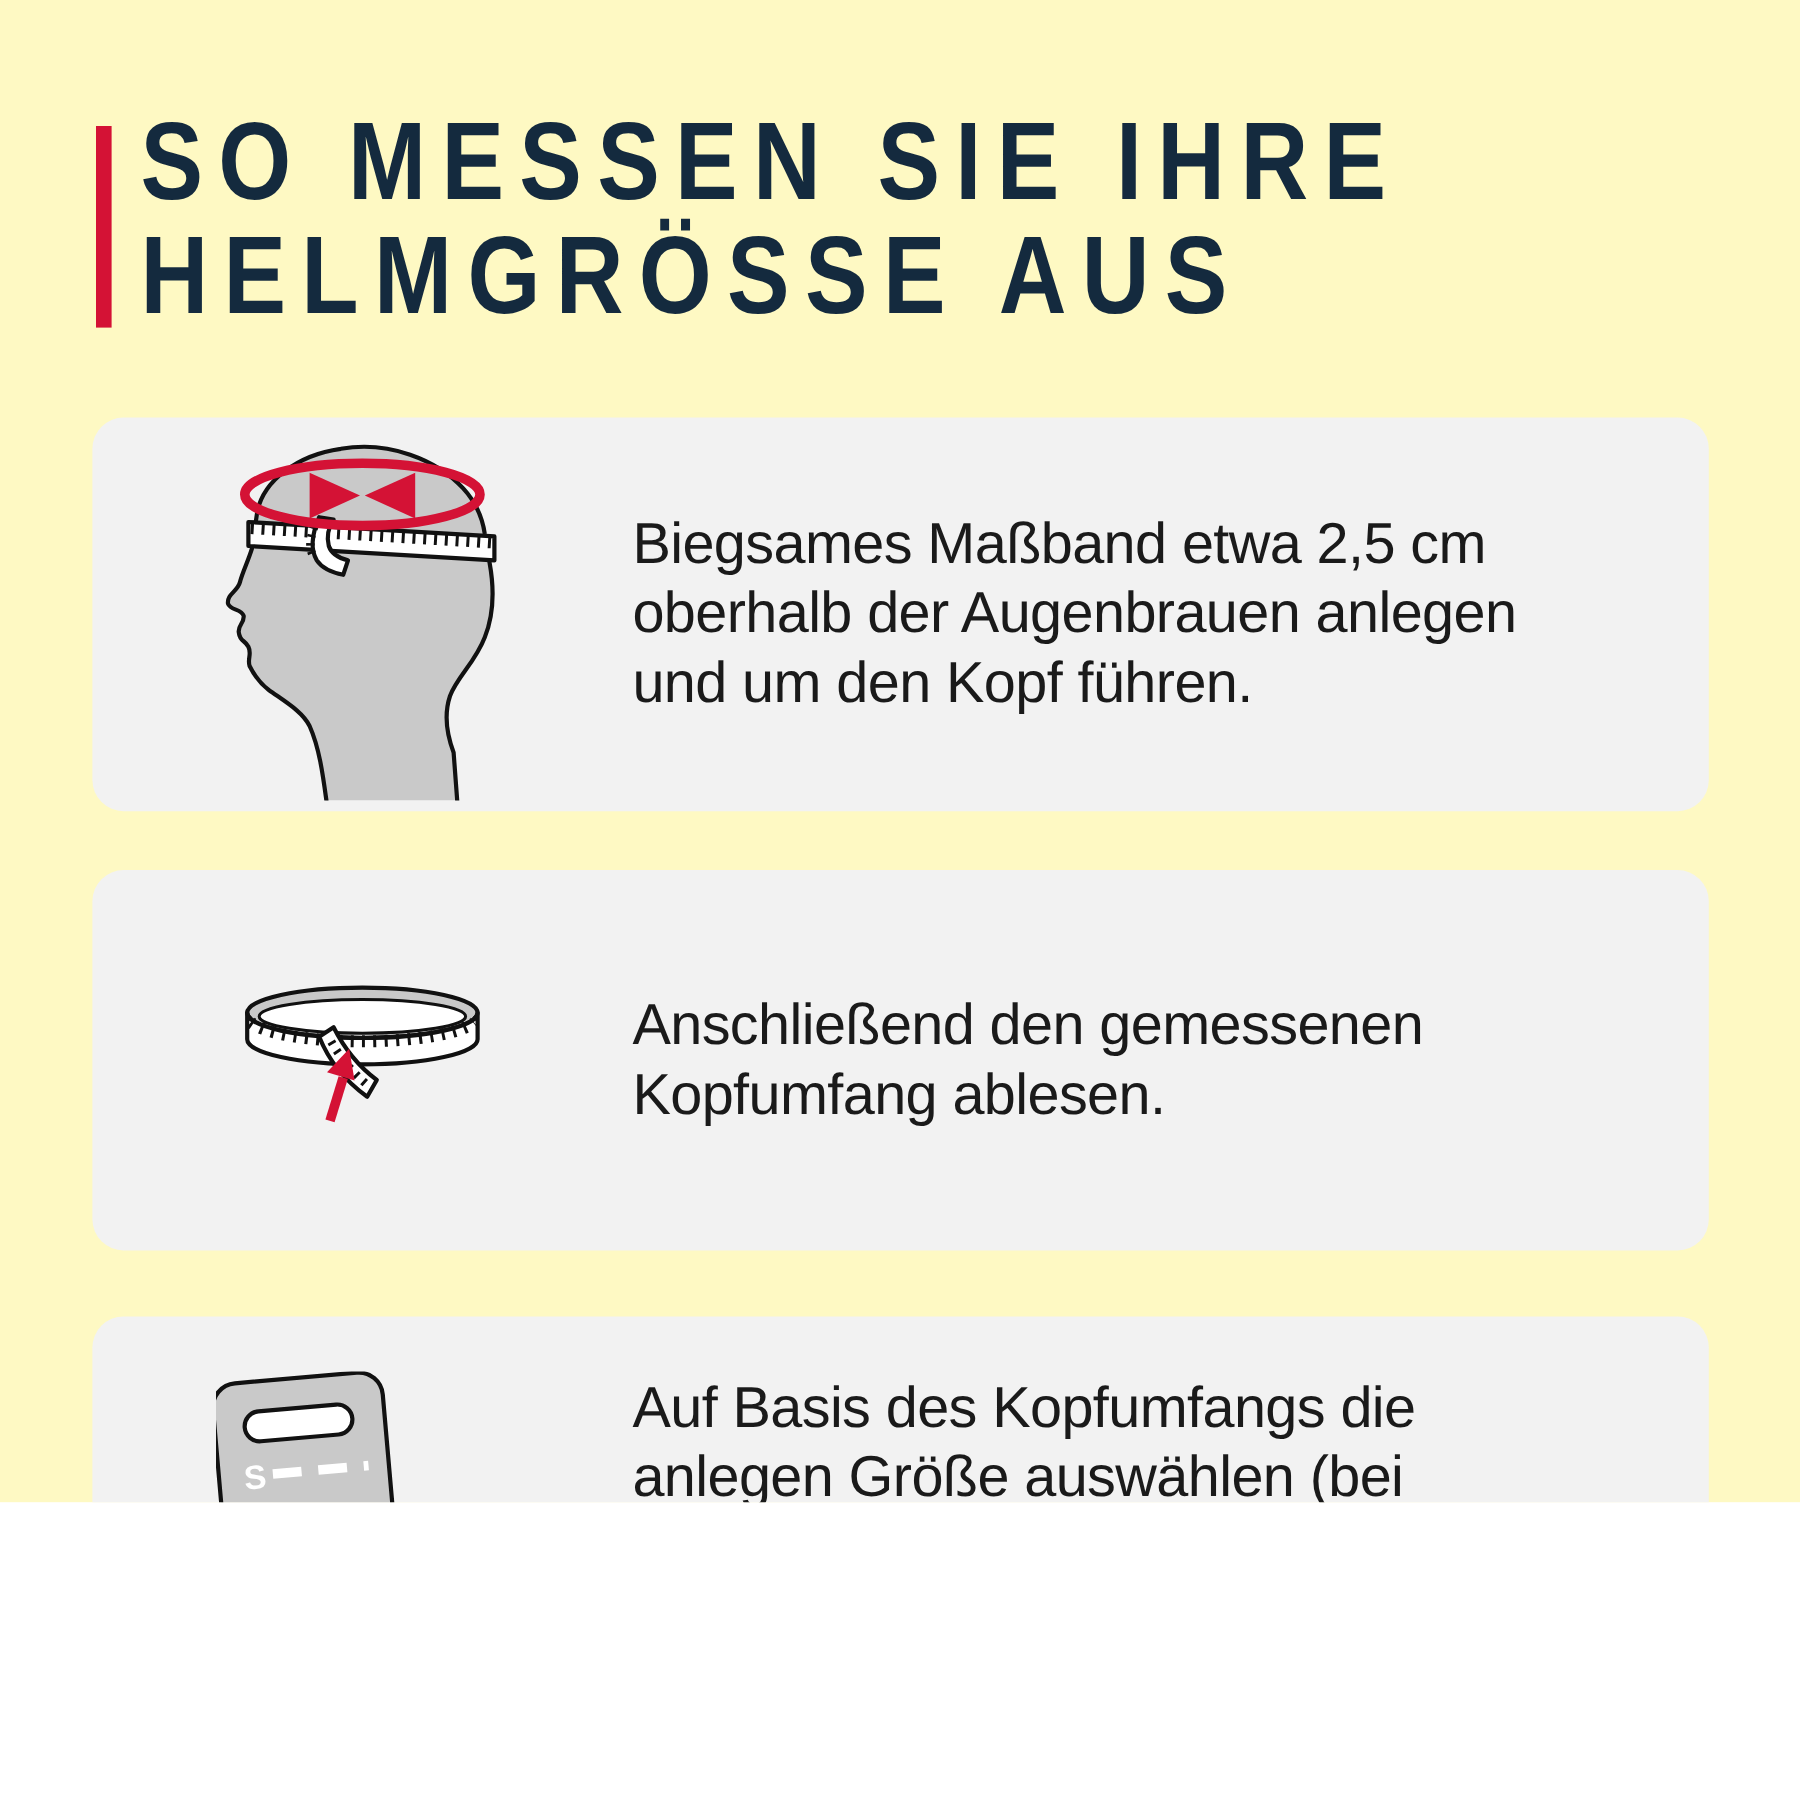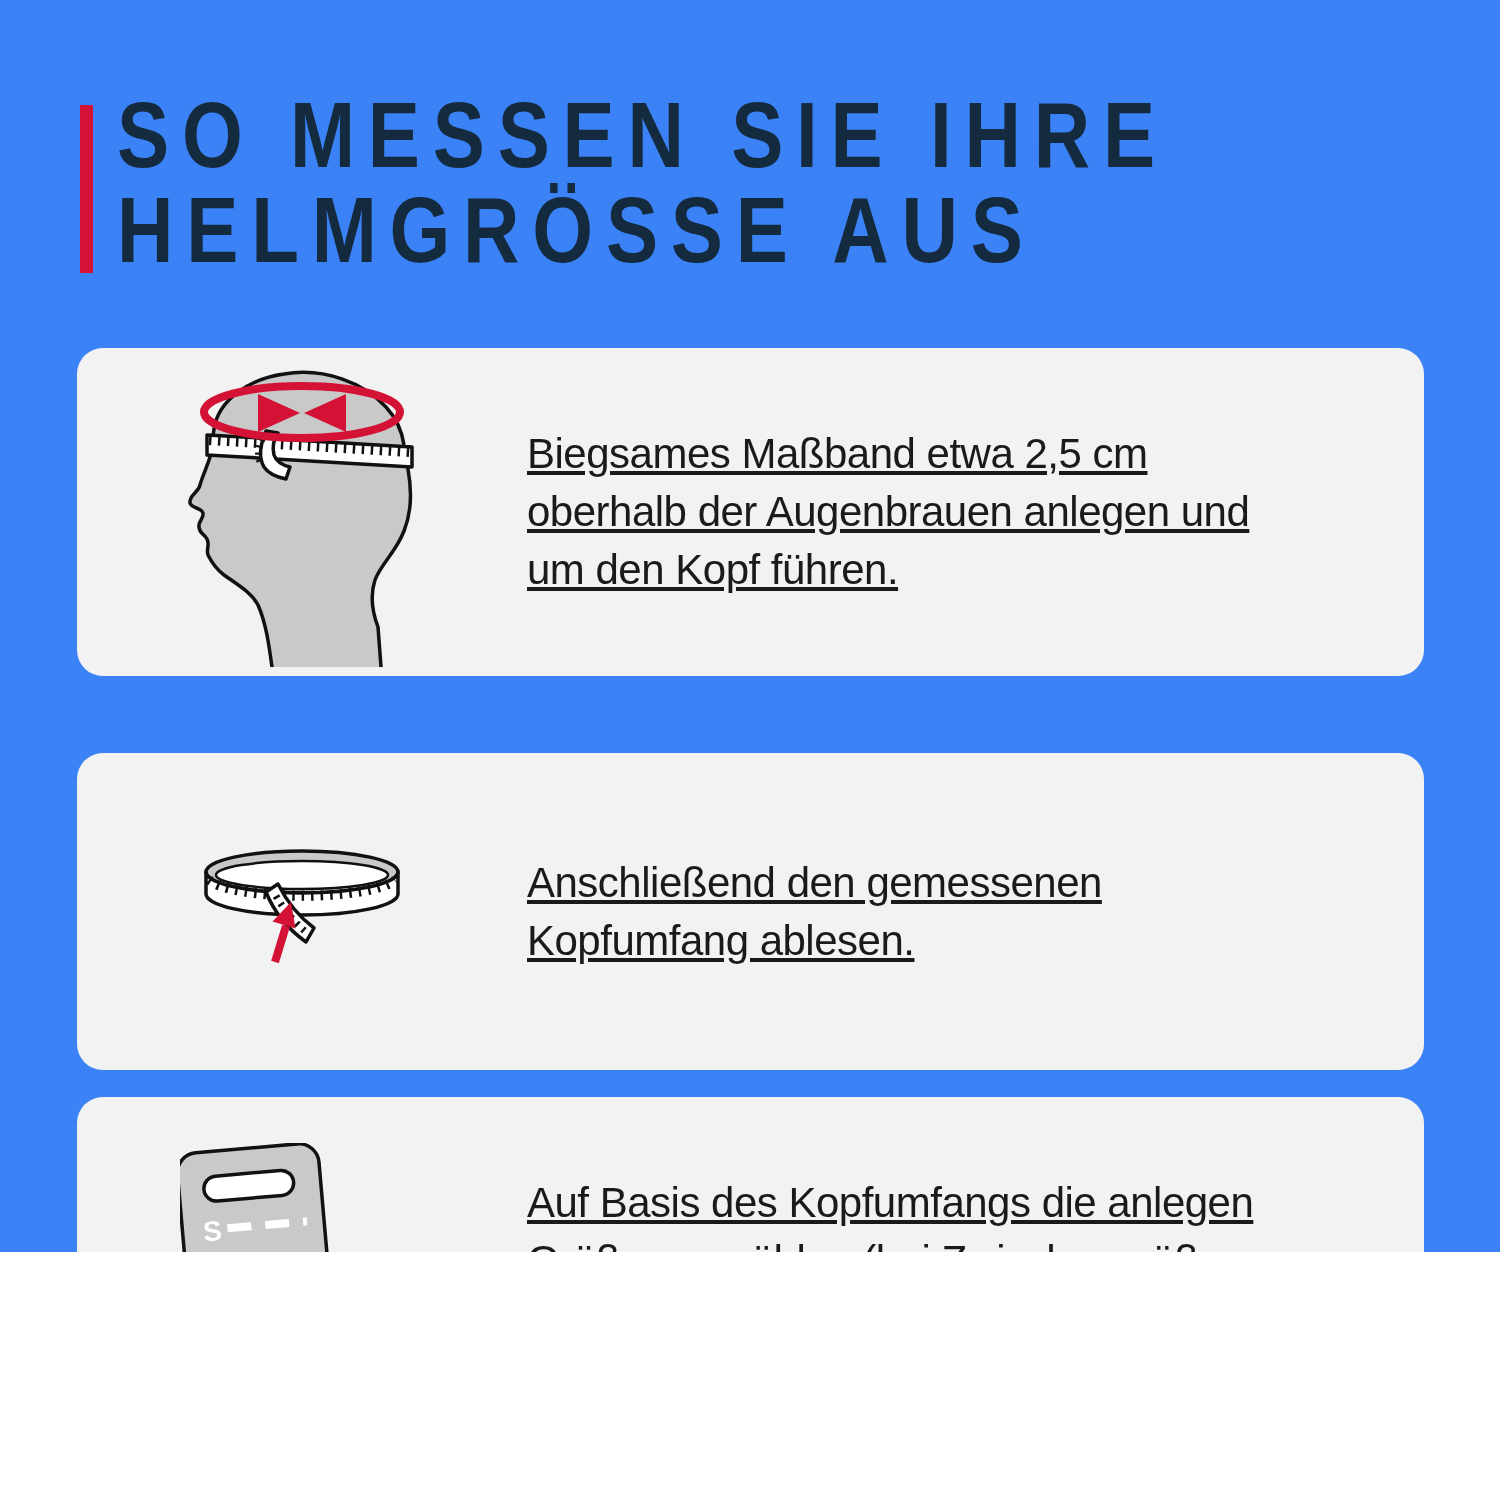--- a/index.html
+++ b/index.html
@@ -2,42 +2,42 @@
 <html style="--red: #d41235; --navy: #142a3e; --card-bg: #f2f2f2; --ink: #111111; --illo-gray: #c9c9c9; --body-text: #1a1a1a;"><head>
 <meta charset="utf-8">
 <style>
   :root{
     --red:#d41235; --navy:#142a3e; --card-bg:#f2f2f2;
     --ink:#111111; --illo-gray:#c9c9c9; --body-text:#1a1a1a;
   }
   *{margin:0;padding:0;box-sizing:border-box}
   html,body{background:#fff}
   body{font-family:"Liberation Sans",sans-serif}
-  .page{position:relative;width:1500px;height:1252px;background:#3b82f6;overflow:hidden}
+  .page{position:relative;width:1500px;height:1252px;background:#fef9c3;overflow:hidden}
 
   .red-bar{position:absolute;left:80px;top:105px;width:13px;height:168px;background:var(--red)}
   .title{
     position:absolute;left:117px;top:88px;color:var(--navy);
     font-weight:bold;font-size:92px;line-height:95px;letter-spacing:15px;
     white-space:nowrap;transform:scaleX(0.85);transform-origin:left top;
   }
 
   .step-card{
     position:absolute;left:77px;width:1347px;background:var(--card-bg);
     border-radius:26px;display:flex;align-items:center;
   }
   .card-1{top:348px;height:328px}
-  .card-2{top:753px;height:317px}
+  .card-2{top:725px;height:317px}
   .card-3{top:1097px;height:327px}
 
   .illo{width:450px;flex:none;display:flex;justify-content:center;align-items:center}
   .illo-chart svg{margin-right:70px}
   .step-text{
-    flex:1;color:var(--body-text);font-size:42px;line-height:58px;
-    letter-spacing:-0.5px;max-width:830px;padding-right:40px;text-decoration:underline;
+    flex:1;color:var(--body-text);font-size:48px;line-height:58px;
+    letter-spacing:-0.5px;max-width:830px;padding-right:40px;
   }
 
   
   .gray-fill{fill:var(--illo-gray)}
   .white-fill{fill:#fff}
   .ink-line{fill:none;stroke:var(--ink);stroke-width:3.5;stroke-linecap:round;stroke-linejoin:round}
   .ink-edge{stroke:var(--ink);stroke-width:3.5;stroke-linejoin:round}
   .tick{fill:none;stroke:var(--ink)}
   .red-fill{fill:var(--red)}
   .red-line{fill:none;stroke:var(--red)}

